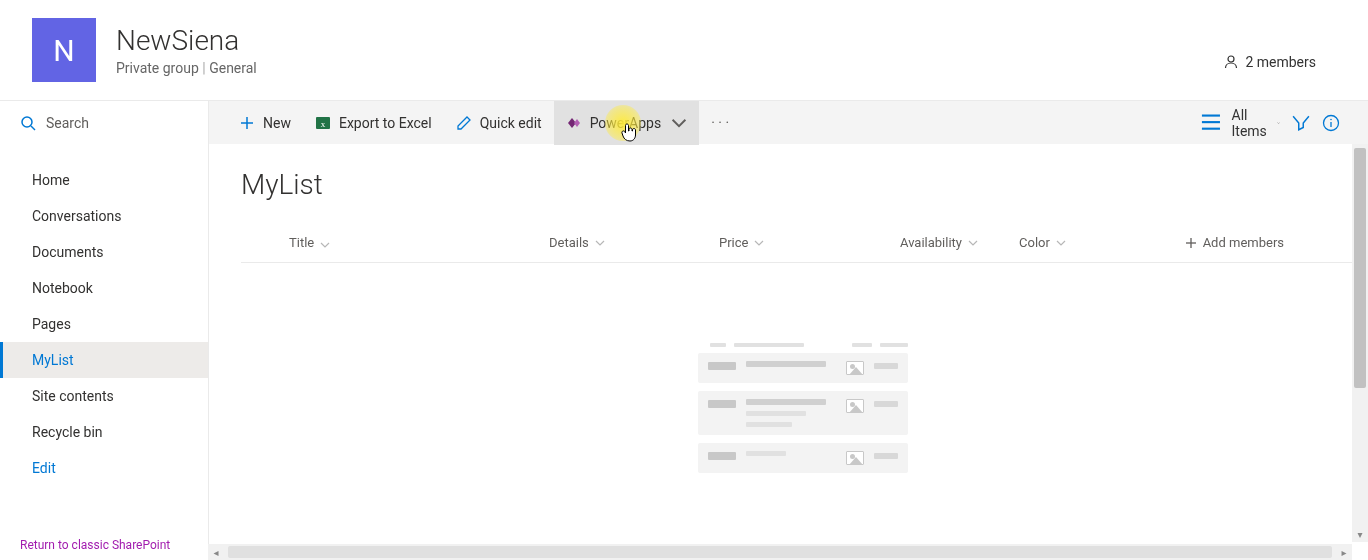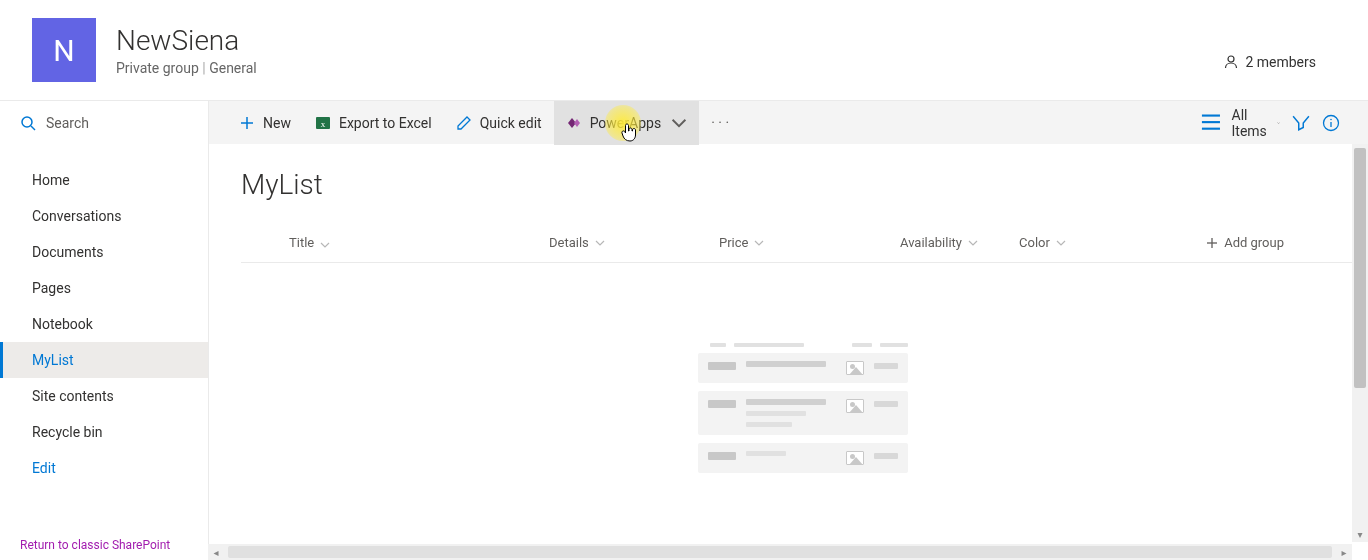--- a/index.html
+++ b/index.html
@@ -320,22 +320,22 @@
     </div>
   </div>
 </div>
 
 <div class="main">
 
   <div class="left-nav">
     <div class="nav-item">Home</div>
     <div class="nav-item">Conversations</div>
     <div class="nav-item">Documents</div>
+    <div class="nav-item">Notebook</div>
     <div class="nav-item">Pages</div>
-    <div class="nav-item">Notebook</div>
     <div class="nav-item selected">MyList</div>
     <div class="nav-item">Site contents</div>
     <div class="nav-item">Recycle bin</div>
     <div class="nav-item link">Edit</div>
     <div class="nav-footer">Return to classic SharePoint</div>
   </div>
 
   <div class="content">
     <div class="list-title">MyList</div>
 
@@ -368,21 +368,21 @@
         <span>Color</span>
         <svg class="chev" viewBox="0 0 10 10" fill="none" stroke="#999" stroke-width="1.2">
             <polyline points="1,3 5,7 9,3"></polyline>
           </svg>
       </div>
       <div class="col-add">
         <svg viewBox="0 0 12 12" width="12" height="12" stroke="#605e5c" stroke-width="1.3">
             <line x1="6" y1="1" x2="6" y2="11"></line>
             <line x1="1" y1="6" x2="11" y2="6"></line>
           </svg>
-        <span>Add group</span>
+        <span>Add members</span>
       </div>
     </div>
 
     <div class="empty-zone">
       <div class="skeleton-stack">
         <div class="skeleton-top">
           <div class="sk-line" style="width:16px;"></div>
           <div class="sk-line" style="width:70px;"></div>
           <div class="sk-line" style="width:20px; margin-left:auto;"></div>
           <div class="sk-line" style="width:28px;"></div>

